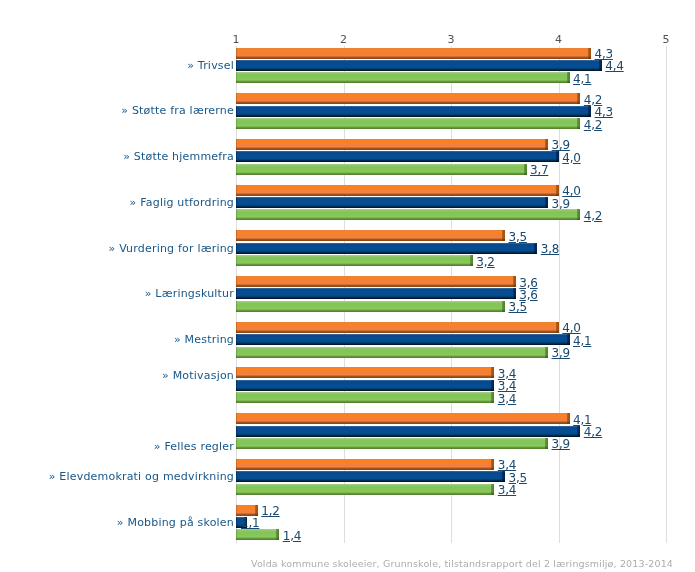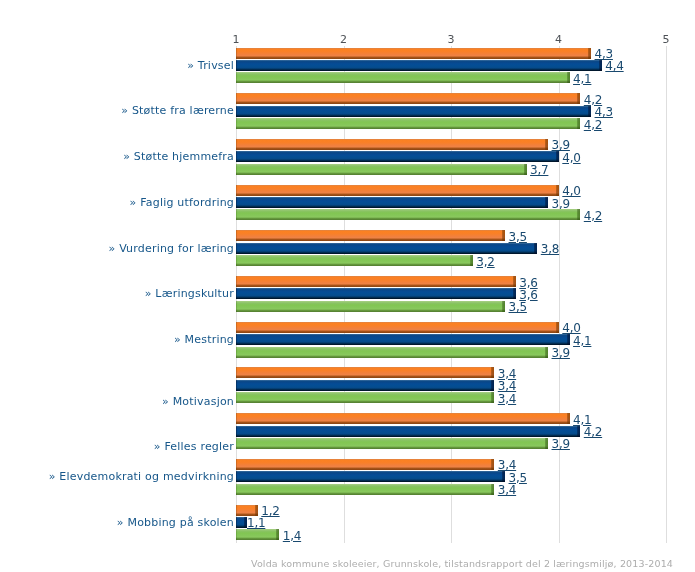--- a/index.html
+++ b/index.html
@@ -107,21 +107,21 @@
       <div>
         <div class="cat" style="top: 333.9px;">» Mestring</div>
         <div class="bar s0" style="top: 321.7px; width: 322.5px;"></div>
         <div class="val" style="top: 323.2px; left: 562.3px;">4,0</div>
         <div class="bar s1" style="top: 334.1px; width: 333.25px;"></div>
         <div class="val" style="top: 335.6px; left: 573.05px;">4,1</div>
         <div class="bar s2" style="top: 346.5px; width: 311.75px;"></div>
         <div class="val" style="top: 348px; left: 551.55px;">3,9</div>
       </div>
       <div>
-        <div class="cat" style="top: 396px;">» Motivasjon</div>
+        <div class="cat" style="top: 370px;">» Motivasjon</div>
         <div class="bar s0" style="top: 367.4px; width: 258px;"></div>
         <div class="val" style="top: 368.9px; left: 497.8px;">3,4</div>
         <div class="bar s1" style="top: 379.8px; width: 258px;"></div>
         <div class="val" style="top: 381.3px; left: 497.8px;">3,4</div>
         <div class="bar s2" style="top: 392.2px; width: 258px;"></div>
         <div class="val" style="top: 393.7px; left: 497.8px;">3,4</div>
       </div>
       <div>
         <div class="cat" style="top: 425.3px; margin-top: 16px;">» Felles regler</div>
         <div class="bar s0" style="top: 413.1px; width: 333.25px;"></div>
@@ -138,20 +138,20 @@
         <div class="bar s1" style="top: 471.2px; width: 268.75px;"></div>
         <div class="val" style="top: 472.7px; left: 508.55px;">3,5</div>
         <div class="bar s2" style="top: 483.6px; width: 258px;"></div>
         <div class="val" style="top: 485.1px; left: 497.8px;">3,4</div>
       </div>
       <div>
         <div class="cat" style="top: 516.7px;">» Mobbing på skolen</div>
         <div class="bar s0" style="top: 504.5px; width: 21.5px;"></div>
         <div class="val" style="top: 506px; left: 261.3px;">1,2</div>
         <div class="bar s1" style="top: 516.9px; width: 10.75px;"></div>
-        <div class="val" style="top: 518.4px; left: 247px;">1,1</div>
+        <div class="val" style="top: 518.4px; left: 241px;">1,1</div>
         <div class="bar s2" style="top: 529.3px; width: 43px;"></div>
         <div class="val" style="top: 530.8px; left: 282.8px;">1,4</div>
       </div>
     </div>
 
   <div class="footer">Volda kommune skoleeier, Grunnskole, tilstandsrapport del 2 læringsmiljø, 2013-2014</div>
 </div>
 
 </body></html>

